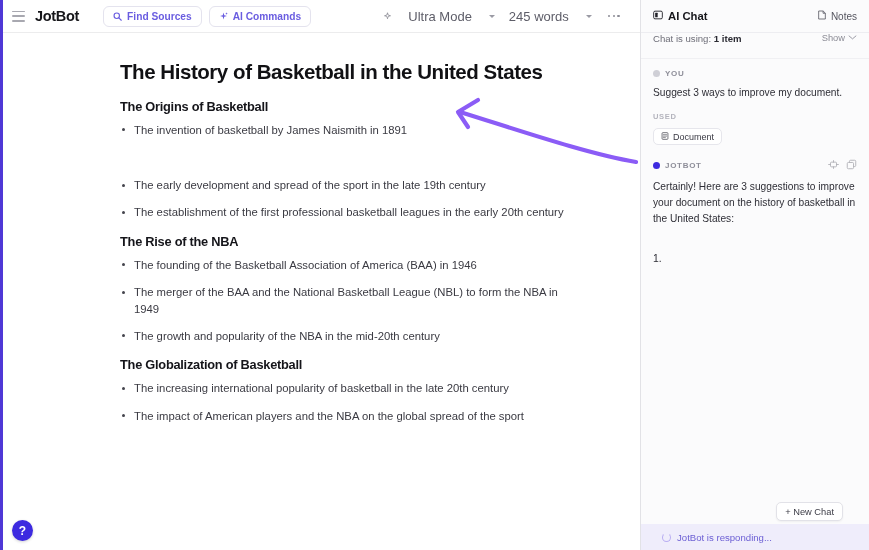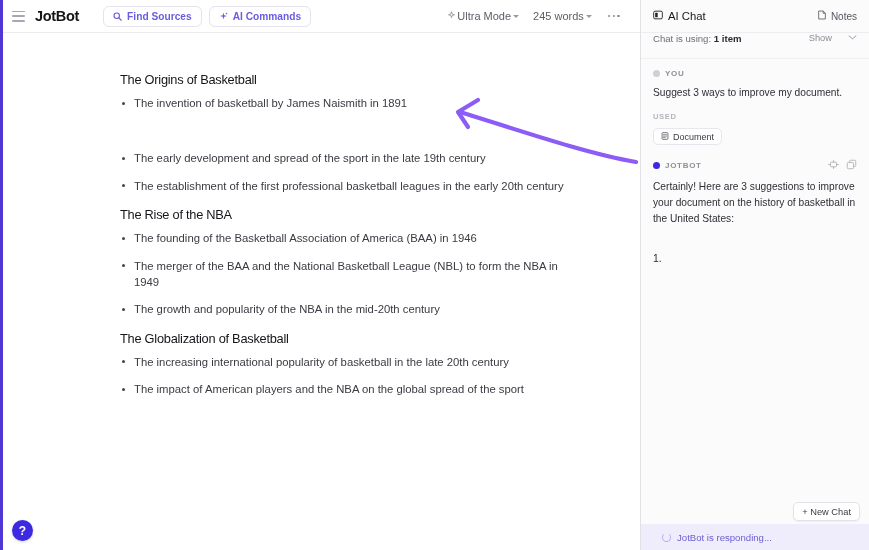--- a/index.html
+++ b/index.html
@@ -60,22 +60,22 @@
     cursor: pointer;
     white-space: nowrap;
   }
   .pill svg { display: block; }
   .tb-right {
     margin-left: auto;
     display: flex; align-items: center; gap: 14px;
     padding-right: 8px;
   }
   .tb-item {
-    display: inline-flex; align-items: center; gap: 1px;
-    font-size: 11px; color: #5d5d68; font-weight: 500;
+    display: inline-flex; align-items: center; gap: 16px;
+    font-size: 13px; color: #5d5d68; font-weight: 500;
     cursor: pointer; white-space: nowrap;
   }
   .caret {
     width: 0; height: 0;
     border-left: 3px solid transparent;
     border-right: 3px solid transparent;
     border-top: 3.4px solid #9a9aa4;
     margin-left: 1px;
   }
   .dots-btn {
@@ -88,21 +88,21 @@
   .doc {
     padding: 26px 56px 0 120px;
     position: relative;
   }
   .doc h1 {
     font-size: 20.5px; font-weight: 700; color: #111114;
     letter-spacing: -0.45px; line-height: 1.25;
     margin-bottom: 14px;
   }
   .doc h2 {
-    font-size: 12.8px; font-weight: 400; color: #15151a;
+    font-size: 12.8px; font-weight: 700; color: #15151a;
     letter-spacing: -0.25px;
     margin: 13px 0 8px 0;
   }
   .doc ul { list-style: none; }
   .doc li {
     position: relative;
     font-size: 11.3px; color: #3a3a42;
     line-height: 1.45;
     padding-left: 14px;
     margin-bottom: 11px;
@@ -142,39 +142,39 @@
   }
   .chat-head {
     height: 33px;
     display: flex; align-items: center;
     padding: 0 12px;
     border-bottom: 1px solid #ededf1;
     background: #fbfbfc;
   }
   .chat-title {
     display: flex; align-items: flex-end; gap: 5px;
-    font-size: 11.3px; font-weight: 400; color: #17171c;
+    font-size: 11.3px; font-weight: 700; color: #17171c;
   }
   .notes-btn {
     margin-left: auto;
     display: inline-flex; align-items: center; gap: 4px;
     font-size: 10px; color: #55555f; font-weight: 500;
     cursor: pointer;
   }
   .chat-using {
     height: 26px;
     display: flex; align-items: flex-start;
     padding: 0 12px;
     font-size: 9.6px; color: #6e6e78;
     border-bottom: 1px solid #f0f0f3;
   }
   .chat-using b { color: #2b2b33; font-weight: 700; }
   .show-link {
     margin-left: auto;
-    display: inline-flex; align-items: center; gap: 16px;
+    display: inline-flex; align-items: center; gap: 3px;
     font-size: 9.3px; color: #8b8b95; cursor: pointer;
   }
   .chat-scroll {
     flex: 1;
     padding: 10px 12px 0 12px;
     overflow: hidden;
     position: relative;
   }
   .msg-role {
     display: flex; align-items: center; gap: 5px;
@@ -200,21 +200,21 @@
     cursor: pointer;
   }
   .msg-actions {
     margin-left: auto; display: flex; align-items: center; gap: 7px;
   }
   .act-ico { cursor: pointer; opacity: .55; display: block; }
   .bot-block { margin-top: 14px; }
   .numbered { font-size: 10.4px; color: #2e2e36; margin-top: 26px; }
 
   .new-chat-row {
-    position: absolute; right: 9px; bottom: 29px;
+    position: absolute; right: 26px; bottom: 29px;
     z-index: 22;
     padding-left: 16px;
   }
   .new-chat-btn {
     display: inline-flex; align-items: center; gap: 3px;
     height: 19px; padding: 0 8px;
     border: 1px solid #e2e2e8; border-radius: 5px;
     background: #fff;
     font-size: 9.3px; color: #3c3c46; font-weight: 500;
     cursor: pointer;
@@ -296,20 +296,21 @@
         </div>
         <div class="dots-btn">
           <i></i>
             <i></i>
             <i></i>
         </div>
       </div>
     </div>
 
     <div class="doc">
+      <h1>The History of Basketball in the United States</h1>
 
       <h2>The Origins of Basketball</h2>
       <ul>
         <li>The invention of basketball by James Naismith in 1891</li>
       </ul>
 
       <div class="gap-block"></div>
 
       <ul>
         <li>The early development and spread of the sport in the late 19th century</li>

